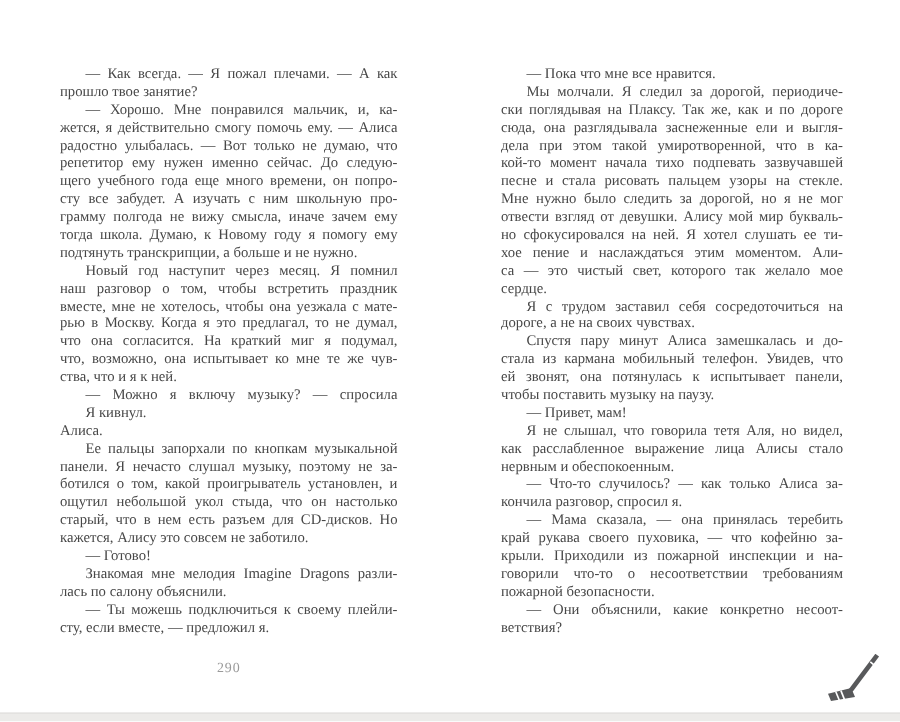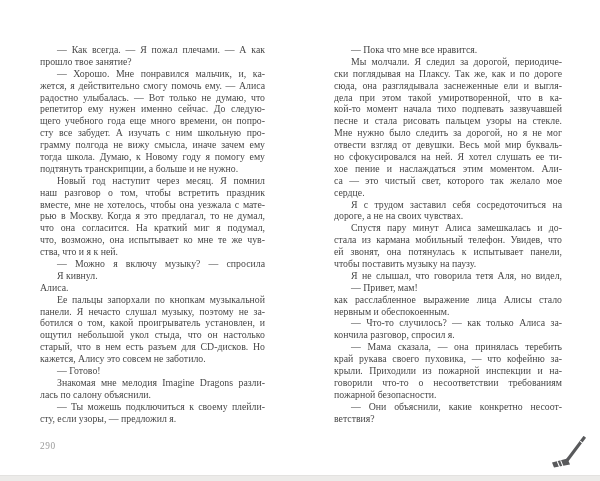--- a/index.html
+++ b/index.html
@@ -31,21 +31,21 @@
     white-space: normal;
   }
   .ln.ln-first { text-indent: 17px; }
   .ln.ln-end   { text-align-last: left; }
   .pagenum {
     position: absolute;
     top: 441px;
     font-size: 9.3px;
     letter-spacing: 0.6px;
     color: #9a9a9a;
-    text-align: left;
+    text-align: center;
   }
   #pagenum-left  { left: 40px;  width: 225px; }
   #pagenum-right { left: 334px; width: 228px; margin-top: 40px; }
   .ornament {
     position: absolute;
     right: 13px; bottom: 12px;
     width: 36px; height: 33px;
   }
   .bottom-bar {
     position: absolute;
@@ -85,45 +85,45 @@
       <div class="ln ln-first">Ее пальцы запорхали по кнопкам музыкальной</div>
       <div class="ln">панели. Я нечасто слушал музыку, поэтому не за-</div>
       <div class="ln">ботился о том, какой проигрыватель установлен, и</div>
       <div class="ln">ощутил небольшой укол стыда, что он настолько</div>
       <div class="ln">старый, что в нем есть разъем для CD-дисков. Но</div>
       <div class="ln ln-end">кажется, Алису это совсем не заботило.</div>
       <div class="ln ln-first ln-end">— Готово!</div>
       <div class="ln ln-first">Знакомая мне мелодия Imagine Dragons разли-</div>
       <div class="ln ln-end">лась по салону объяснили.</div>
       <div class="ln ln-first">— Ты можешь подключиться к своему плейли-</div>
-      <div class="ln ln-end">сту, если узоры, — предложил я.</div>
+      <div class="ln ln-end">сту, если вместе, — предложил я.</div>
     </div>
 
   <div class="page-col" id="page-right">
       <div class="ln ln-first ln-end">— Пока что мне все нравится.</div>
       <div class="ln ln-first">Мы молчали. Я следил за дорогой, периодиче-</div>
       <div class="ln">ски поглядывая на Плаксу. Так же, как и по дороге</div>
       <div class="ln">сюда, она разглядывала заснеженные ели и выгля-</div>
       <div class="ln">дела при этом такой умиротворенной, что в ка-</div>
       <div class="ln">кой-то момент начала тихо подпевать зазвучавшей</div>
       <div class="ln">песне и стала рисовать пальцем узоры на стекле.</div>
       <div class="ln">Мне нужно было следить за дорогой, но я не мог</div>
-      <div class="ln">отвести взгляд от девушки. Весь мой мир букваль-</div>
+      <div class="ln">отвести взгляд от девушки. Алису мой мир букваль-</div>
       <div class="ln">но сфокусировался на ней. Я хотел слушать ее ти-</div>
       <div class="ln">хое пение и наслаждаться этим моментом. Али-</div>
       <div class="ln">са — это чистый свет, которого так желало мое</div>
       <div class="ln ln-end">сердце.</div>
       <div class="ln ln-first">Я с трудом заставил себя сосредоточиться на</div>
       <div class="ln ln-end">дороге, а не на своих чувствах.</div>
       <div class="ln ln-first">Спустя пару минут Алиса замешкалась и до-</div>
       <div class="ln">стала из кармана мобильный телефон. Увидев, что</div>
       <div class="ln">ей звонят, она потянулась к испытывает панели,</div>
       <div class="ln ln-end">чтобы поставить музыку на паузу.</div>
+      <div class="ln ln-first ln-end">— Привет, мам!</div>
       <div class="ln ln-first">Я не слышал, что говорила тетя Аля, но видел,</div>
-      <div class="ln ln-first ln-end">— Привет, мам!</div>
       <div class="ln">как расслабленное выражение лица Алисы стало</div>
       <div class="ln ln-end">нервным и обеспокоенным.</div>
       <div class="ln ln-first">— Что-то случилось? — как только Алиса за-</div>
       <div class="ln ln-end">кончила разговор, спросил я.</div>
       <div class="ln ln-first">— Мама сказала, — она принялась теребить</div>
       <div class="ln">край рукава своего пуховика, — что кофейню за-</div>
       <div class="ln">крыли. Приходили из пожарной инспекции и на-</div>
       <div class="ln">говорили что-то о несоответствии требованиям</div>
       <div class="ln ln-end">пожарной безопасности.</div>
       <div class="ln ln-first">— Они объяснили, какие конкретно несоот-</div>

